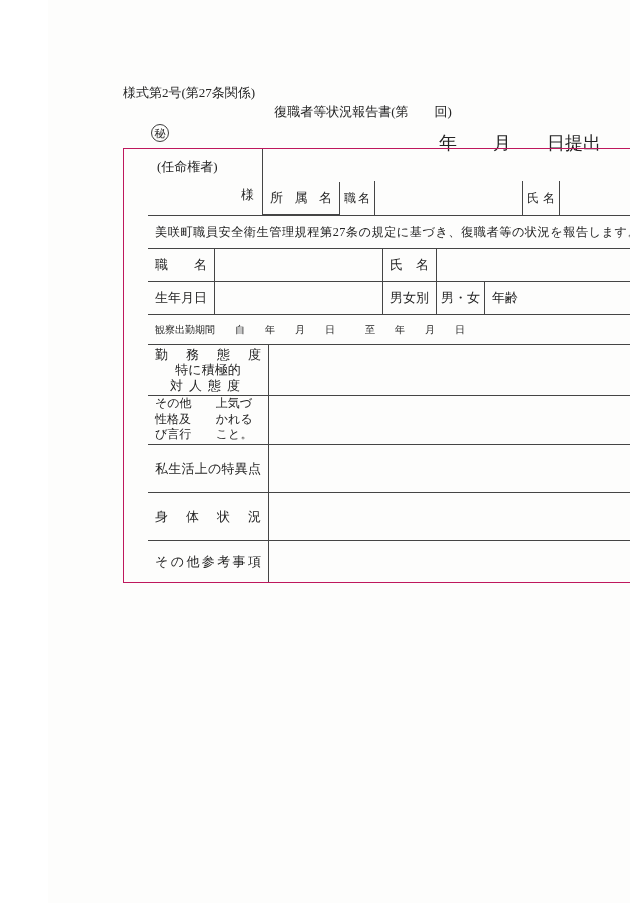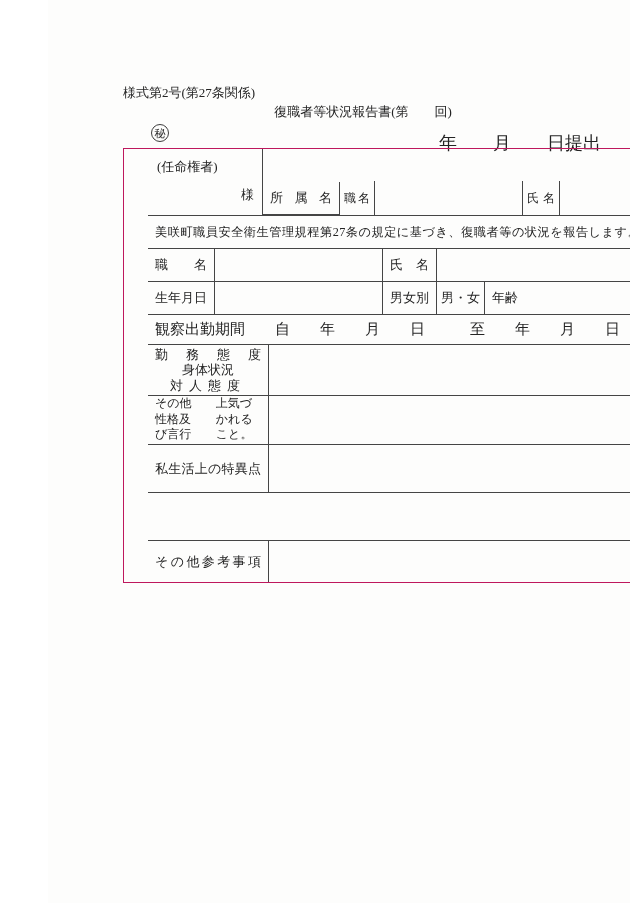--- a/index.html
+++ b/index.html
@@ -26,21 +26,21 @@
   .col { display:flex; flex:1;align-items:flex-end; }
   .col .row:last-child { border-bottom:none; }
   .pad { padding:0 7px; }
   .jspan { display:block; width:100%; text-align:justify; text-align-last:justify; white-space:pre-line; }
   .sm { font-size:12px; }
   .center { justify-content:center; }
   .appointer { flex-direction:column; align-items:stretch; justify-content:space-between; }
   .appointer .top { padding:9px 0 0 9px; font-size:13px; }
   .appointer .bottom { align-self:flex-end; padding:0 8px 11px 0; font-size:13px; }
   .stmt { font-size:12.2px; letter-spacing:0.5px; white-space:pre; }
-  .obs { font-size:15px; white-space:pre; }
+  .obs { font-size:10px; white-space:pre; }
   .attitude { flex-direction:column; justify-content:center; align-items:stretch;
               line-height:15.5px; }
   .attitude .l2, .attitude .l3 { text-align:center; }
   .attitude .l3 { letter-spacing:6px; }
   .twoline { flex-direction:row; justify-content:flex-start; align-items:flex-start;
              line-height:15.5px; font-size:12px;gap:16px; }
   .between { justify-content:space-between; }
 </style>
 </head>
 <body>
@@ -117,21 +117,21 @@
 
     <div class="row" style="height:30px">
       <div class="cell end pad" style="flex:1">
         <span class="obs">観察出勤期間　　自　　年　　月　　日　　　至　　年　　月　　日</span>
       </div>
     </div>
 
     <div class="row" style="height:51px">
       <div class="cell attitude pad" style="width:121px">
         <span class="jspan">勤務態度</span>
-        <span class="l2">身体状況</span>
+        <span class="l2">特に積極的</span>
         <span class="l3">対人態度</span>
       </div>
       <div class="cell end" style="flex:1"></div>
     </div>
 
 
     <div class="row" style="height:49px">
       <div class="cell twoline pad" style="width:121px">
         <span>その他性格及び言行</span>
         <span>上気づかれること。</span>
@@ -140,20 +140,23 @@
     </div>
 
     <div class="row" style="height:48px">
       <div class="cell pad" style="width:121px">
         <span class="jspan">私生活上の特異点</span>
       </div>
       <div class="cell end" style="flex:1"></div>
     </div>
 
     <div class="row" style="height:48px">
+      <div class="cell pad" style="width:121px">
+        <span class="jspan">身体状況</span>
+      </div>
       <div class="cell end" style="flex:1"></div>
     </div>
 
     <div class="row last" style="height:41px">
       <div class="cell pad" style="width:121px">
         <span class="jspan">その他参考事項</span>
       </div>
       <div class="cell end" style="flex:1"></div>
     </div>
 

